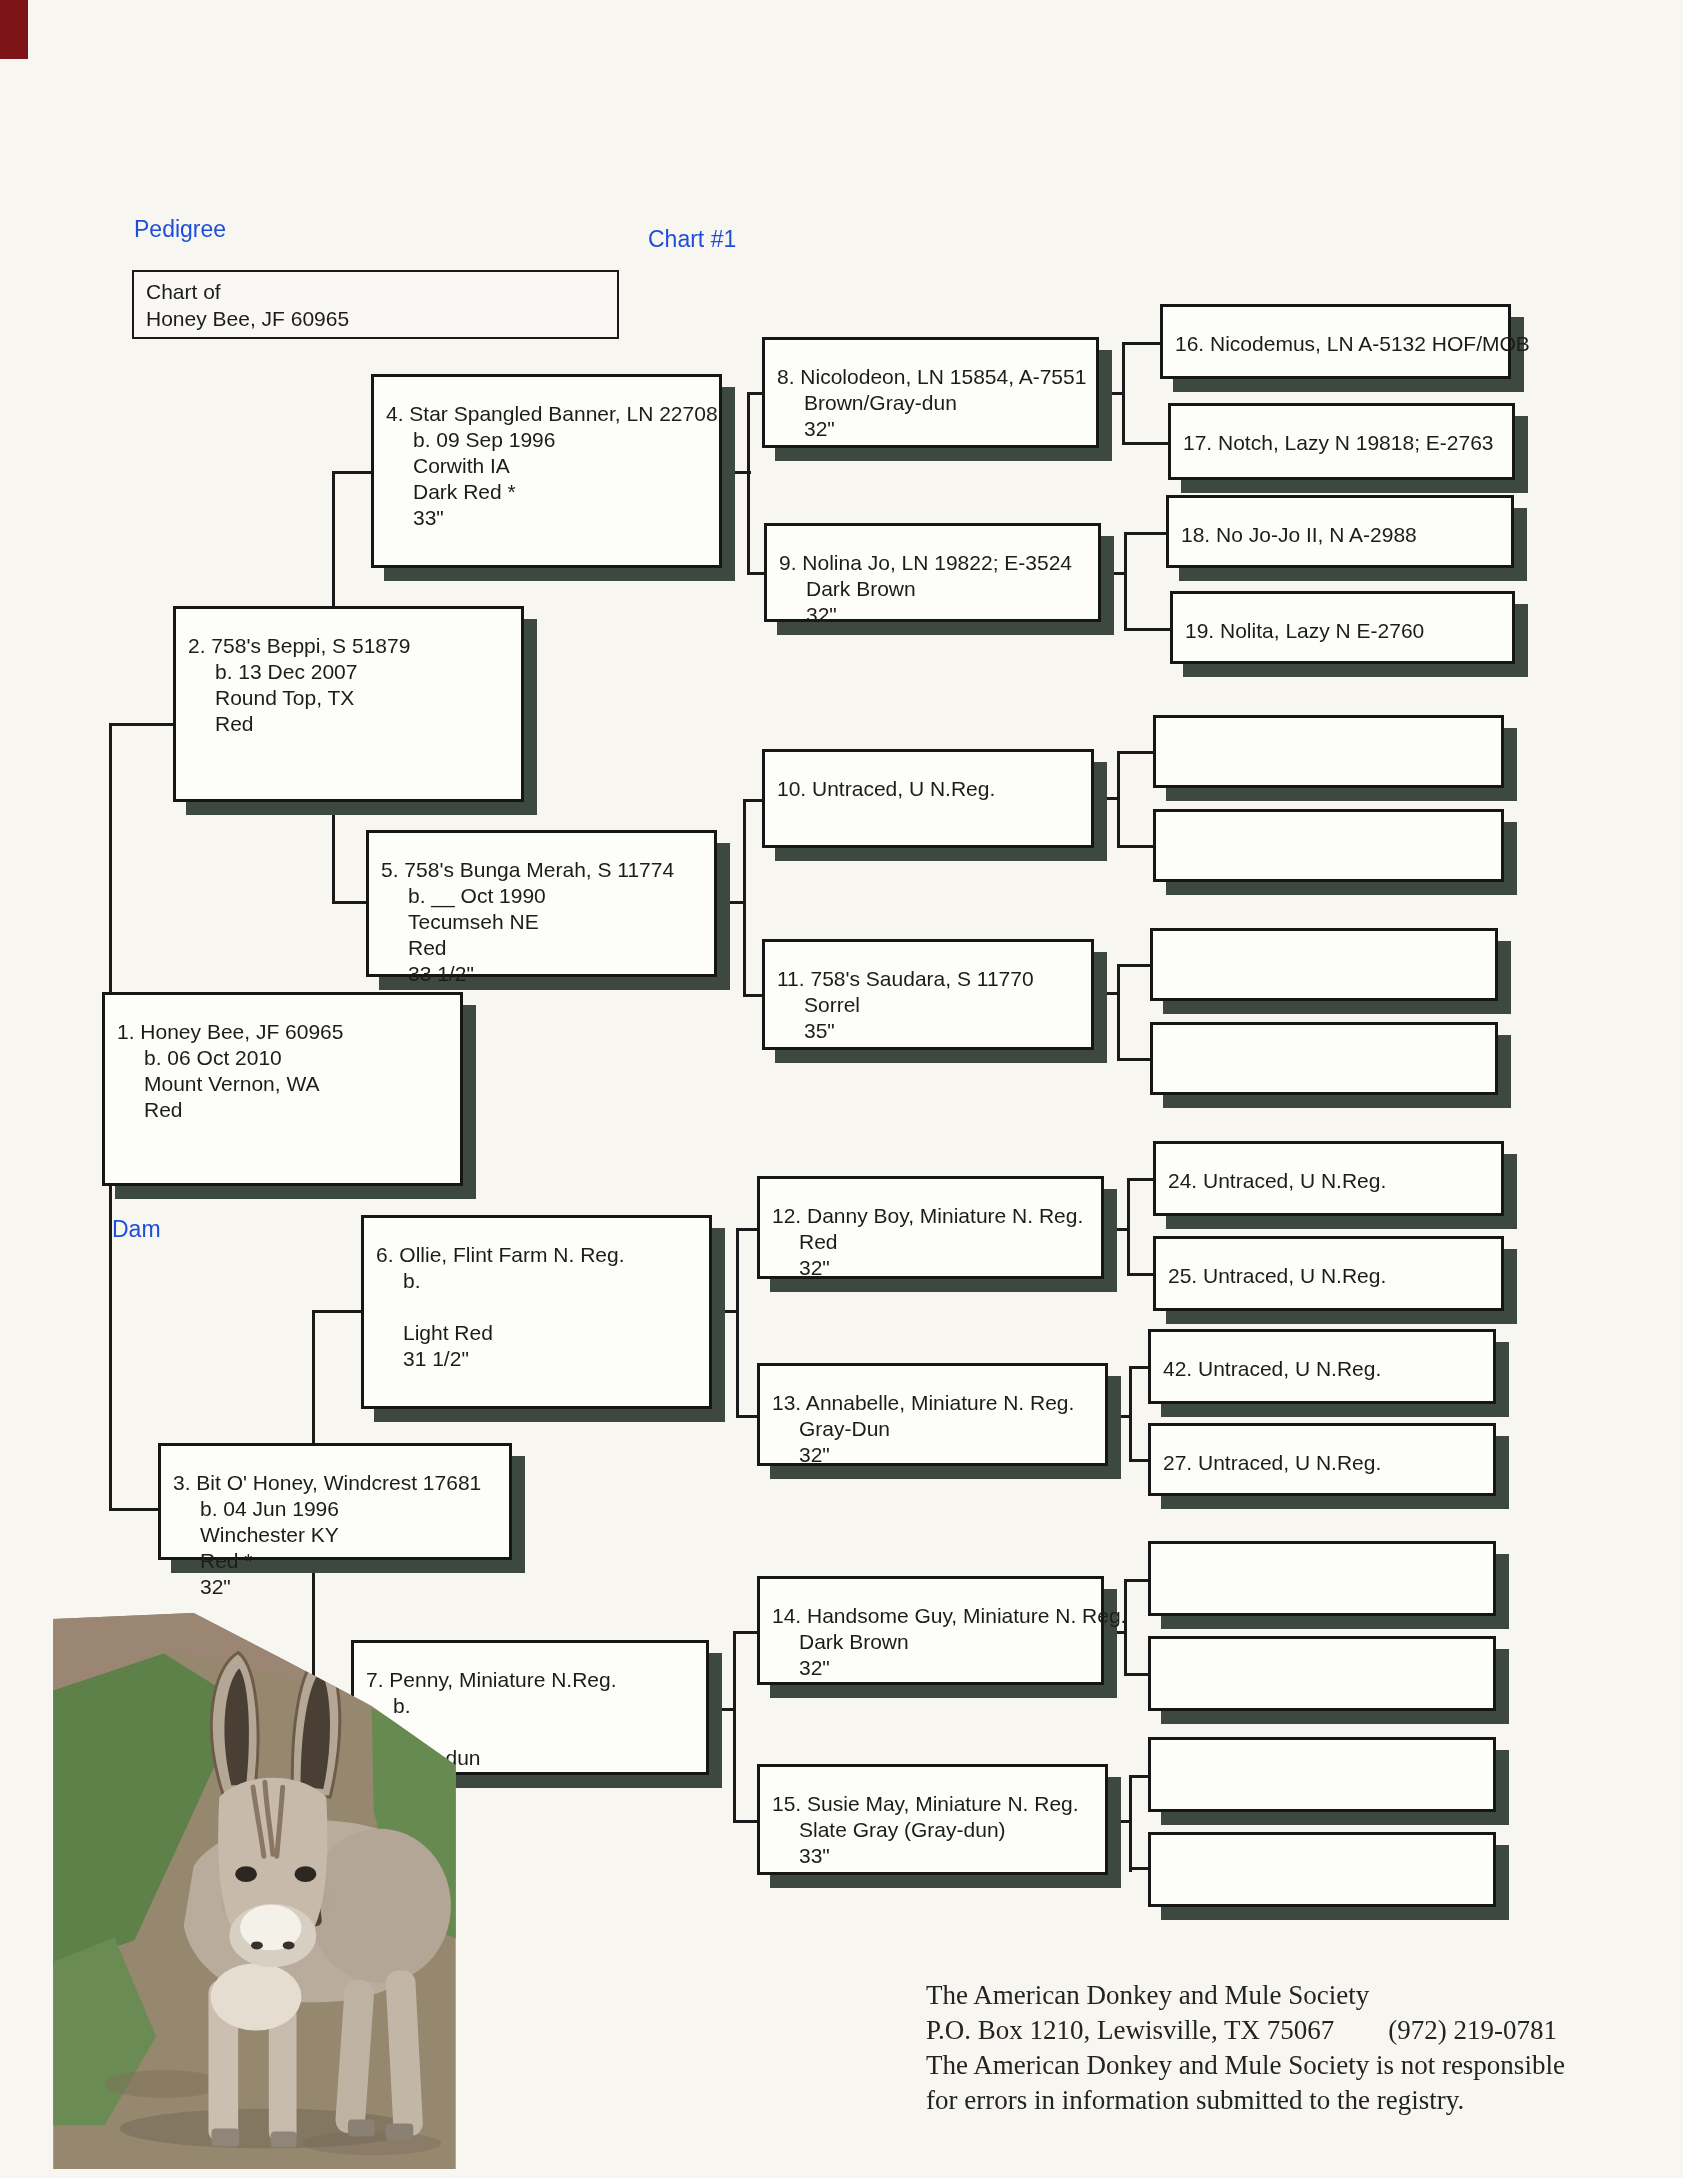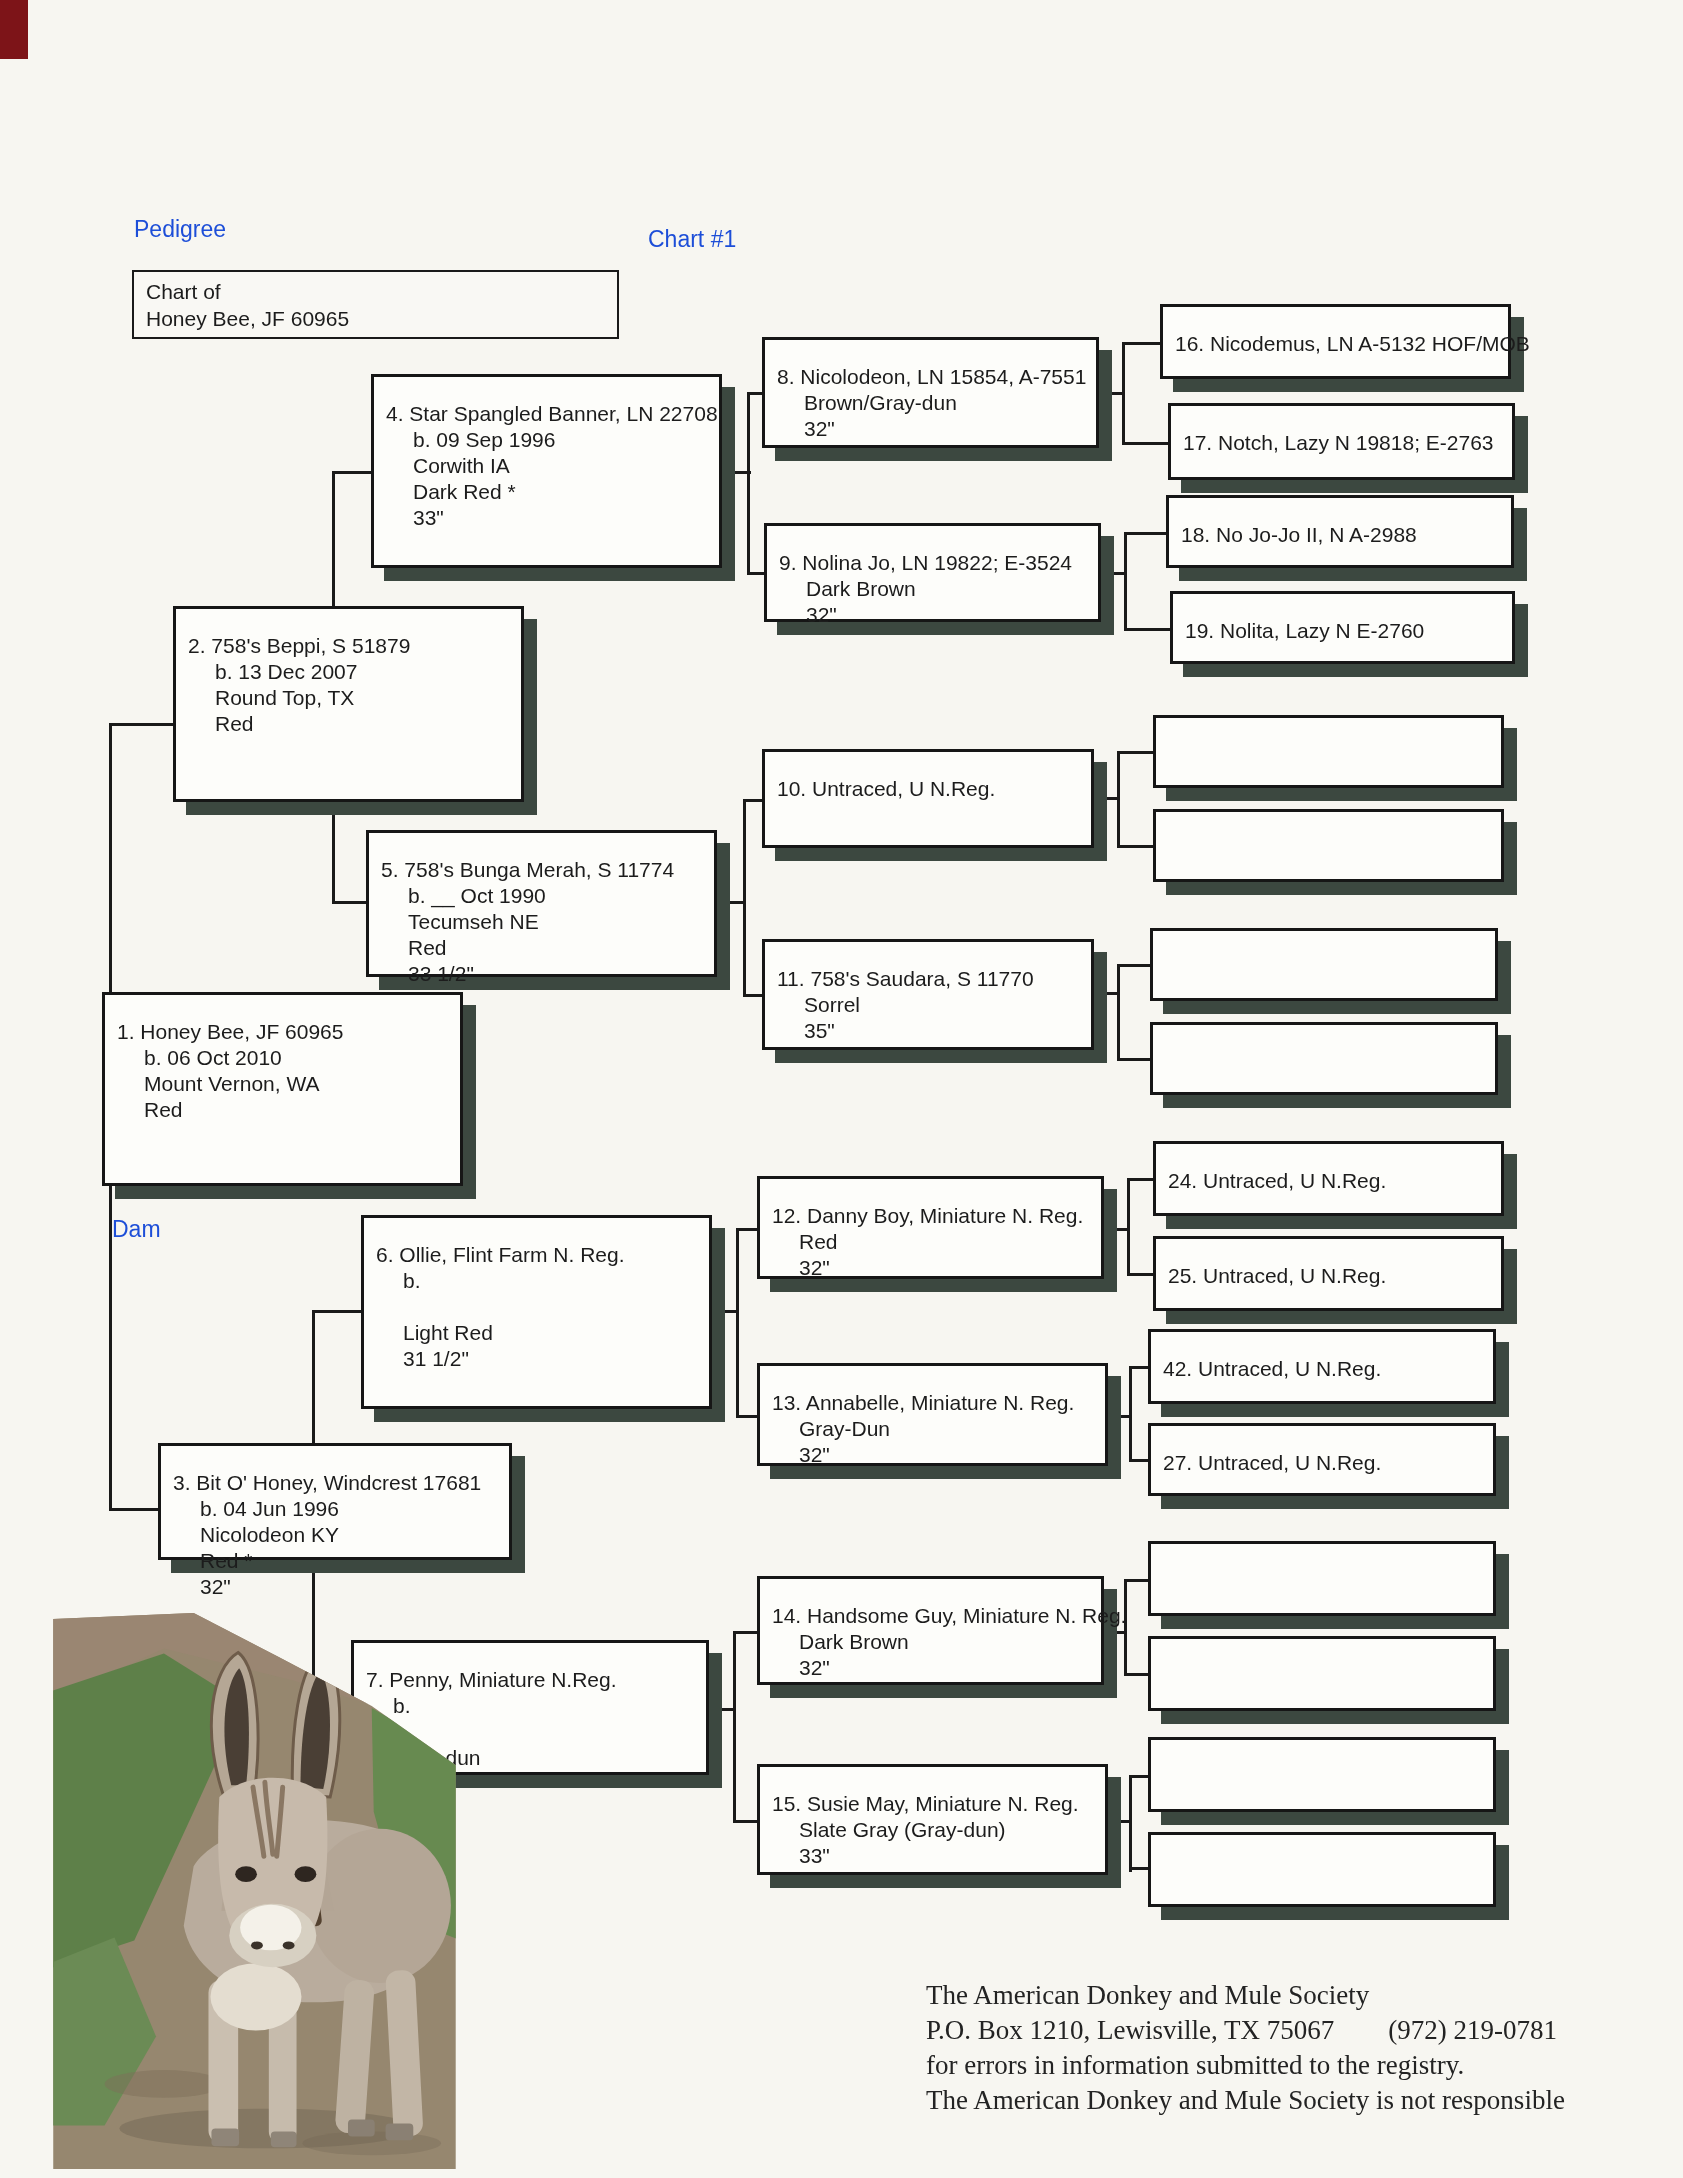--- a/index.html
+++ b/index.html
@@ -115,21 +115,21 @@
   </div>
 <div class="pbox" style="left:173px;top:606px;width:351px;height:196px;">
     <div class="bline">2. 758's Beppi, S 51879</div>
     <div class="bline ind">b. 13 Dec 2007</div>
     <div class="bline ind">Round Top, TX</div>
     <div class="bline ind">Red</div>
   </div>
 <div class="pbox" style="left:158px;top:1443px;width:354px;height:117px;">
     <div class="bline">3. Bit O' Honey, Windcrest 17681</div>
     <div class="bline ind">b. 04 Jun 1996</div>
-    <div class="bline ind">Nicolodeon KY</div>
+    <div class="bline ind">Winchester KY</div>
     <div class="bline ind">Red *</div>
     <div class="bline ind">32"</div>
   </div>
 <div class="pbox" style="left:371px;top:374px;width:351px;height:194px;">
     <div class="bline">4. Star Spangled Banner, LN 22708</div>
     <div class="bline ind">b. 09 Sep 1996</div>
     <div class="bline ind">Corwith IA</div>
     <div class="bline ind">Dark Red *</div>
     <div class="bline ind">33"</div>
   </div>
@@ -271,16 +271,16 @@
       <ellipse cx="228" cy="322" rx="31" ry="23" fill="#f4f1e9"></ellipse>
       <ellipse cx="214" cy="340" rx="6" ry="4" fill="#3a322a"></ellipse>
       <ellipse cx="246" cy="340" rx="6" ry="4" fill="#3a322a"></ellipse>
     </g>
   </svg>
 </div>
 
 <div class="footer">
   <div class="row">The American Donkey and Mule Society</div>
   <div class="row"><span>P.O. Box 1210, Lewisville, TX 75067</span><span class="phone">(972) 219-0781</span></div>
+  <div class="row">The American Donkey and Mule Society is not responsible</div>
   <div class="row">for errors in information submitted to the registry.</div>
-  <div class="row">The American Donkey and Mule Society is not responsible</div>
 </div>
 
 
 </body></html>

